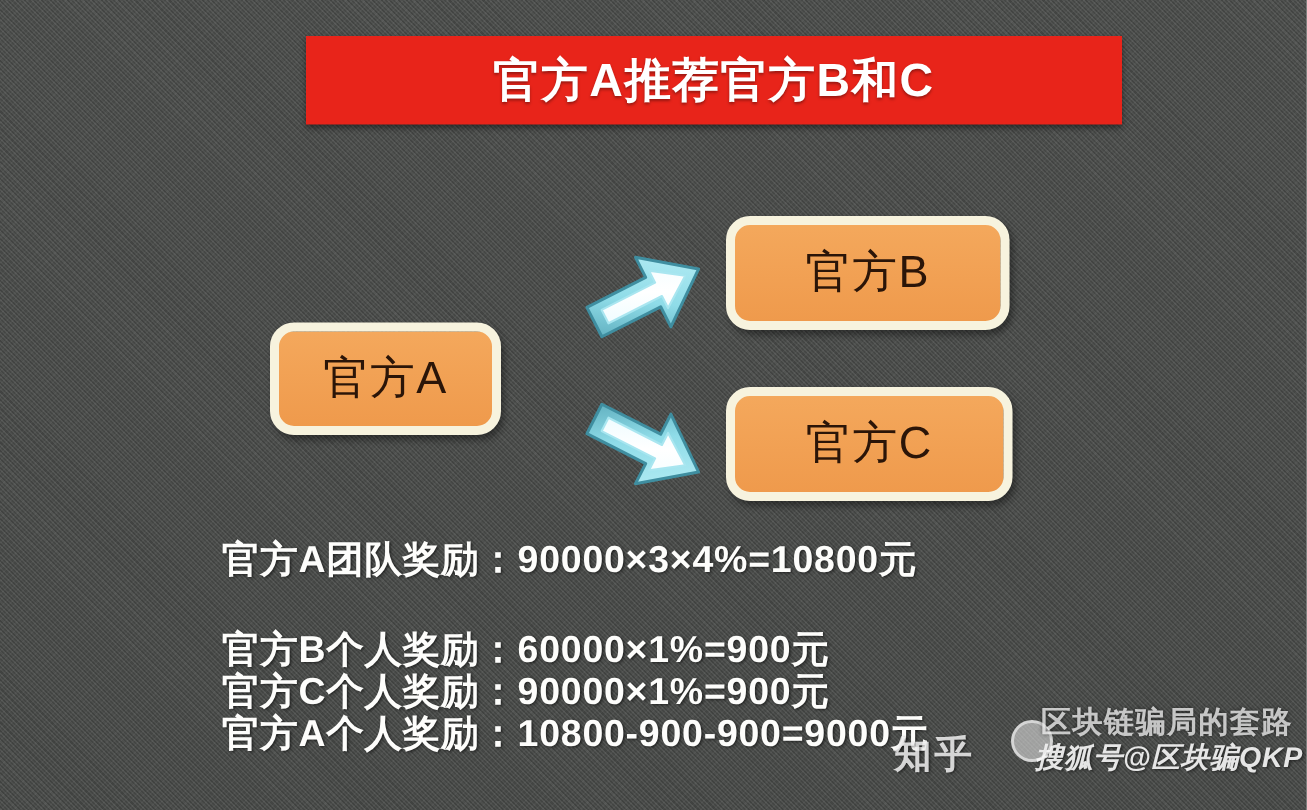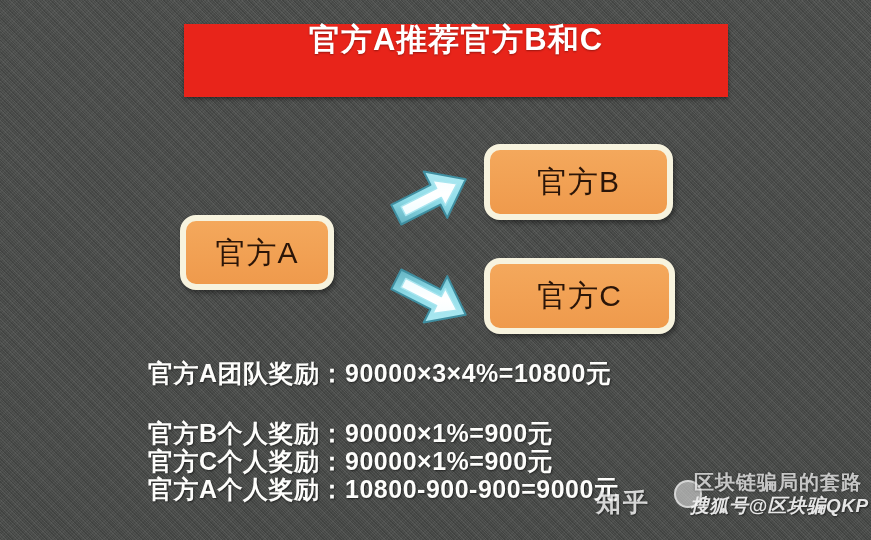--- a/index.html
+++ b/index.html
@@ -33,27 +33,28 @@
         rgba(255,255,255,0.025) 1px,
         rgba(0,0,0,0.045) 1px,
         rgba(0,0,0,0.045) 3px),
       linear-gradient(#4d4f4d, #4a4c4a);
     overflow: hidden;
   }
 
   
   #title-banner {
     position: absolute;
-    left: 184px;
+    left: 204px;
     top: 24px;
     width: 544px;
-    height: 73px;
+    height: 59px;
     background: #e8241a;
     box-shadow: 0 2px 4px rgba(0,0,0,0.45);
     display: flex;
+    align-items: center;
     justify-content: center;
   }
   #title-text {
     color: #ffffff;
     font-size: 31px;
     font-weight: bold;
     letter-spacing: 1px;
     line-height: 1;
     text-shadow: 0 1px 2px rgba(0,0,0,0.35);
     white-space: nowrap;
@@ -212,21 +213,21 @@
       </linearGradient>
     </defs>
     <g transform="rotate(27 45 35)">
       <path d="M6,24 L50,24 L50,9 L84,35 L50,61 L50,46 L6,46 Z" fill="url(#arrShellDn)" stroke="#3f8ea0" stroke-width="2" stroke-linejoin="round"></path>
       <path d="M14,30 L54,30 L54,21 L74,35 L54,49 L54,40 L14,40 Z" fill="url(#arrCoreDn)" stroke="#a9e6f0" stroke-width="1.4" stroke-linejoin="round"></path>
     </g>
   </svg>
 
   <div id="formulas">
     <div class="formula-line gap-below">官方A团队奖励：90000×3×4%=10800元</div>
-    <div class="formula-line">官方B个人奖励：90000×1%=900元</div>
+    <div class="formula-line">官方B个人奖励：60000×1%=900元</div>
     <div class="formula-line">官方C个人奖励：90000×1%=900元</div>
     <div class="formula-line">官方A个人奖励：10800-900-900=9000元</div>
   </div>
 
   <div id="wm-zhihu">知乎</div>
 
   <div id="wm-sohu">
     <div id="wm-sohu-avatar"></div>
     <span id="wm-sohu-top">区块链骗局的套路</span>
     <span id="wm-sohu-bottom">搜狐号@区块骗QKP</span>

